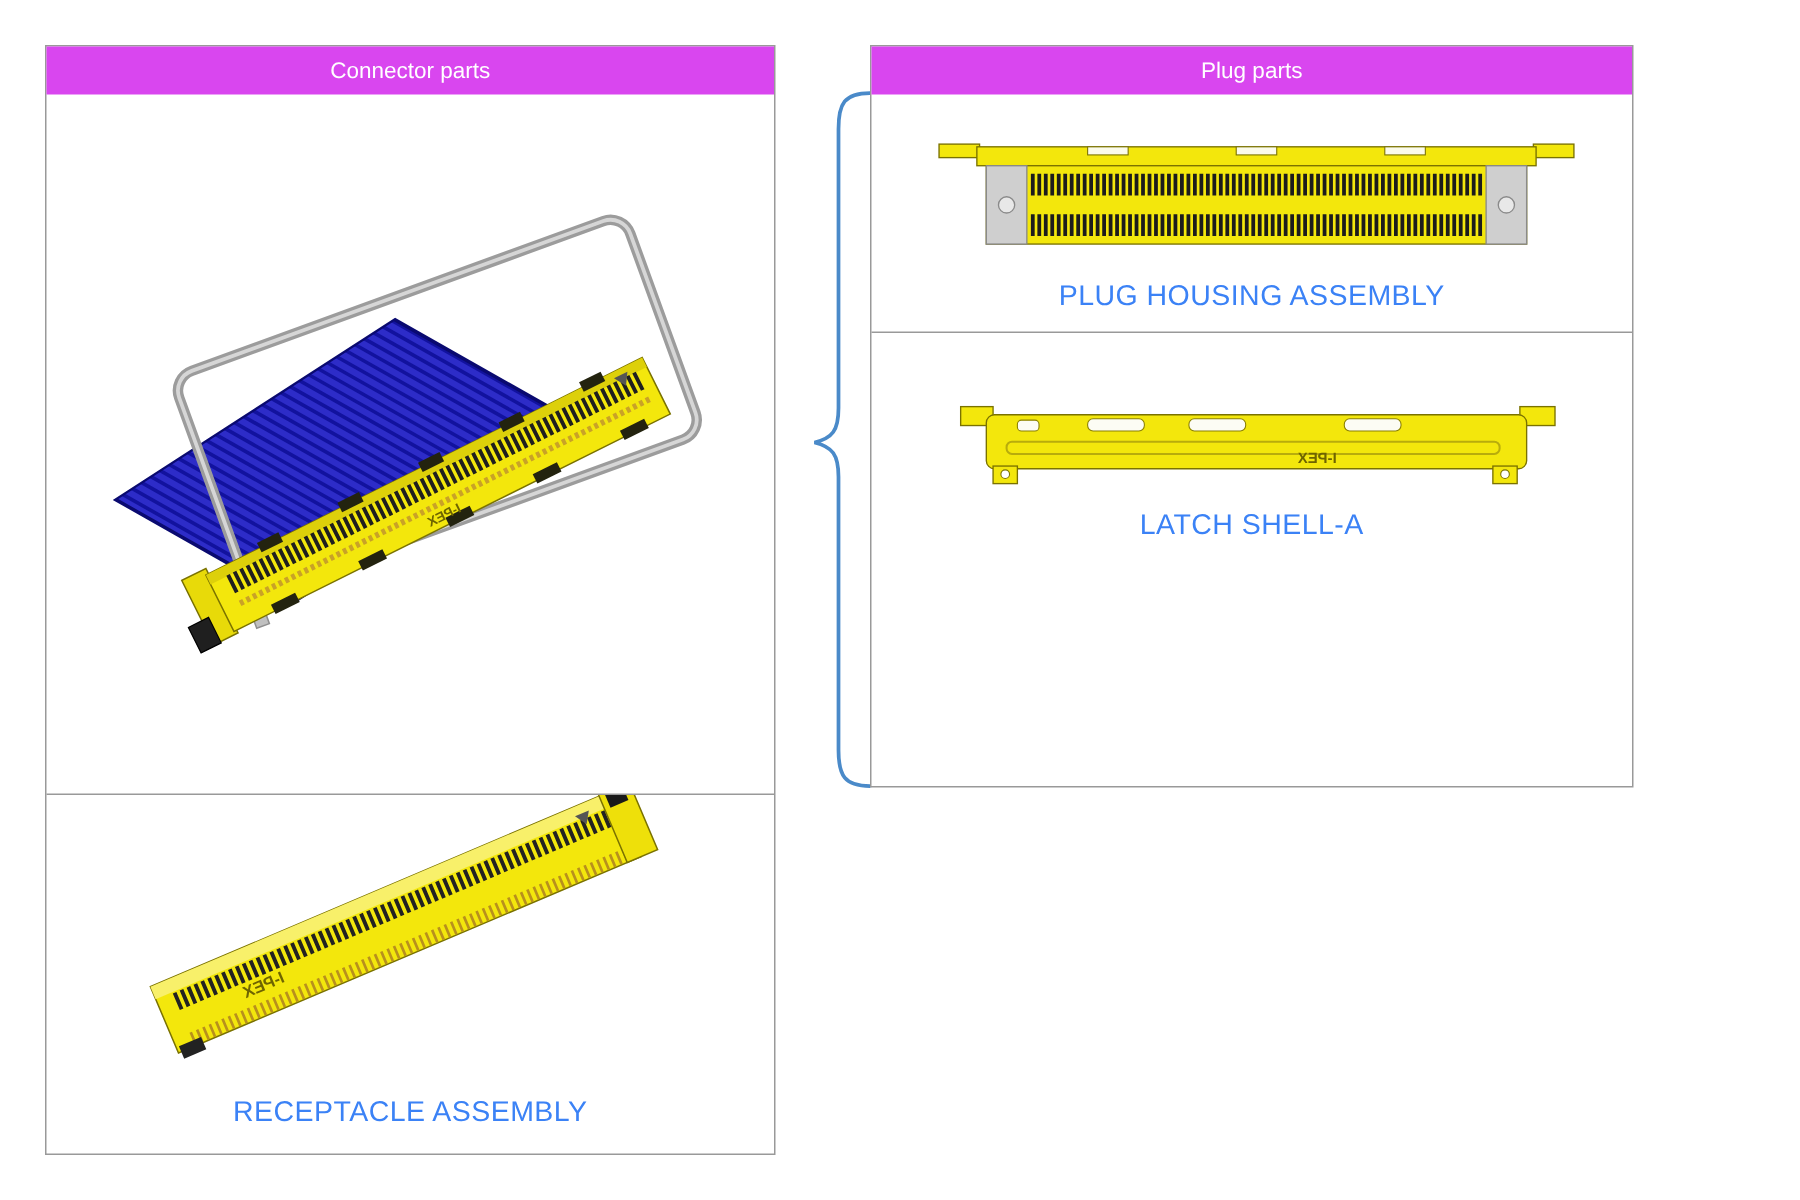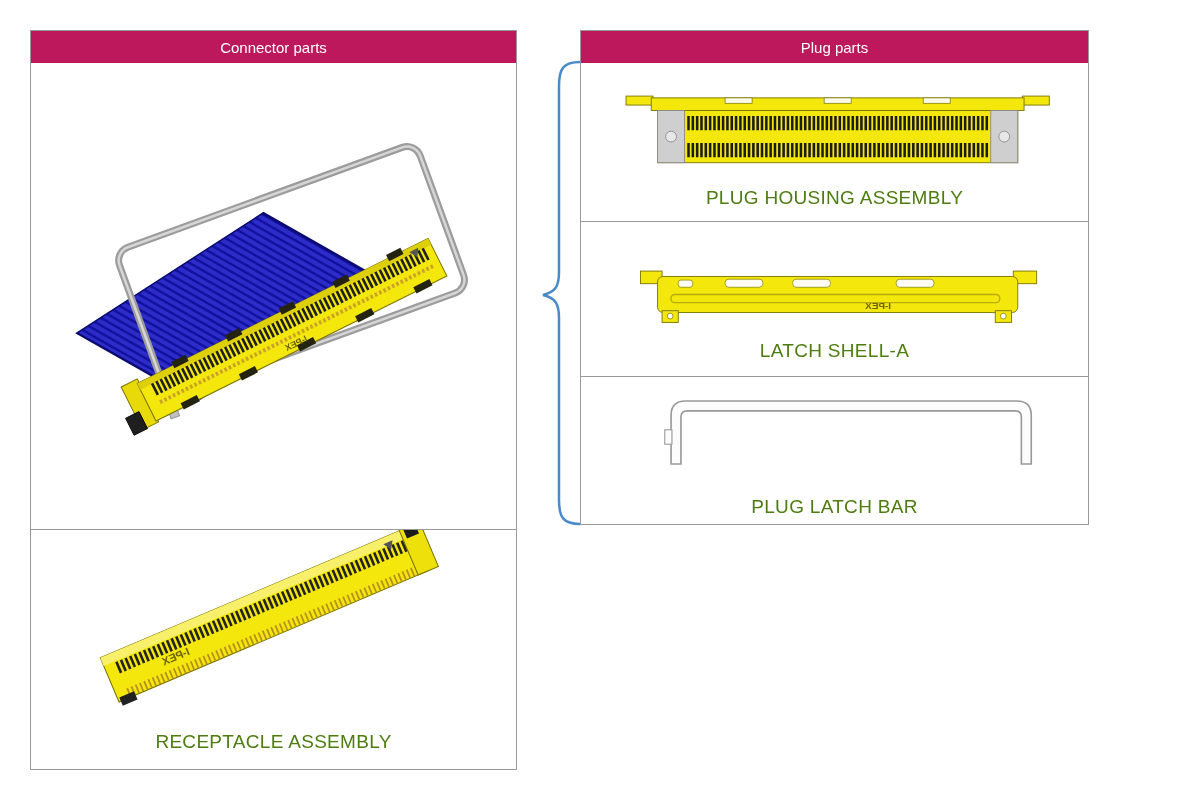--- a/index.html
+++ b/index.html
@@ -2,26 +2,26 @@
 <html><head>
 <meta charset="utf-8">
 <style>
   html,body{margin:0;padding:0;background:#ffffff;}
   .canvas{position:relative;width:1200px;height:800px;background:#fff;
           font-family:"Liberation Sans",sans-serif;overflow:hidden;}
   .panel{position:absolute;border:1px solid #999999;box-sizing:border-box;
          display:flex;flex-direction:column;background:#fff;}
   .panel-left{left:30px;top:30px;width:487px;height:740px;}
   .panel-right{left:580px;top:30px;width:509px;height:495px;}
-  .bar{height:32px;flex:0 0 32px;background:#be185d;color:#fff;
+  .bar{height:32px;flex:0 0 32px;background:#d946ef;color:#fff;
        display:flex;align-items:center;justify-content:center;font-size:15px;}
   .cell{position:relative;}
   .cell svg{position:absolute;left:0;top:0;width:100%;height:100%;display:block;}
   .caption{position:absolute;left:0;right:0;text-align:center;font-size:19px;
-           color:#4d7c0f;letter-spacing:.3px;}
+           color:#3b82f6;letter-spacing:.3px;}
   .cell-plug-cable{flex:0 0 466px;border-bottom:1px solid #999999;}
   .cell-receptacle{flex:1 1 auto;}
   .sec-housing{flex:0 0 158px;}
   .sec-shell{flex:0 0 154px;border-top:1px solid #999999;}
   .sec-latch{flex:1 1 auto;border-top:1px solid #999999;}
   .brace{position:absolute;left:533px;top:56px;width:52px;height:474px;}
 </style>
 </head>
 <body>
 
@@ -143,25 +143,15 @@
           <rect x="460" y="90" width="18" height="13" fill="#f3e70c" stroke="#7a7200" stroke-width="1"></rect>
           <circle cx="469" cy="96" r="3.2" fill="#fff" stroke="#7a7200" stroke-width="0.8"></circle>
           <g transform="translate(330,88) scale(-1,1)">
             <text x="0" y="0" text-anchor="middle" font-size="11" font-weight="bold" fill="#6e6400">I-PEX</text>
           </g>
         </g>
       </svg>
       <div class="caption" style="bottom:14px;">LATCH SHELL-A</div>
     </div>
 
-    <div class="cell sec-latch">
-      <svg viewBox="0 0 563 146">
-        <g>
-          <path d="M 100,88 L 100,34 Q 100,18 116,18 L 484,18 Q 500,18 500,34 L 500,88
-                   L 489,88 L 489,36 Q 489,29 482,29 L 118,29 Q 111,29 111,36 L 111,88 Z" fill="#fcfcfc" stroke="#999999" stroke-width="1.8"></path>
-          <rect x="93" y="50" width="8" height="16" fill="#fcfcfc" stroke="#999999" stroke-width="1.2"></rect>
-        </g>
-      </svg>
-      <div class="caption" style="bottom:6px;">PLUG  LATCH BAR</div>
-    </div>
   </section>
 
 </div>
 
 </body></html>

